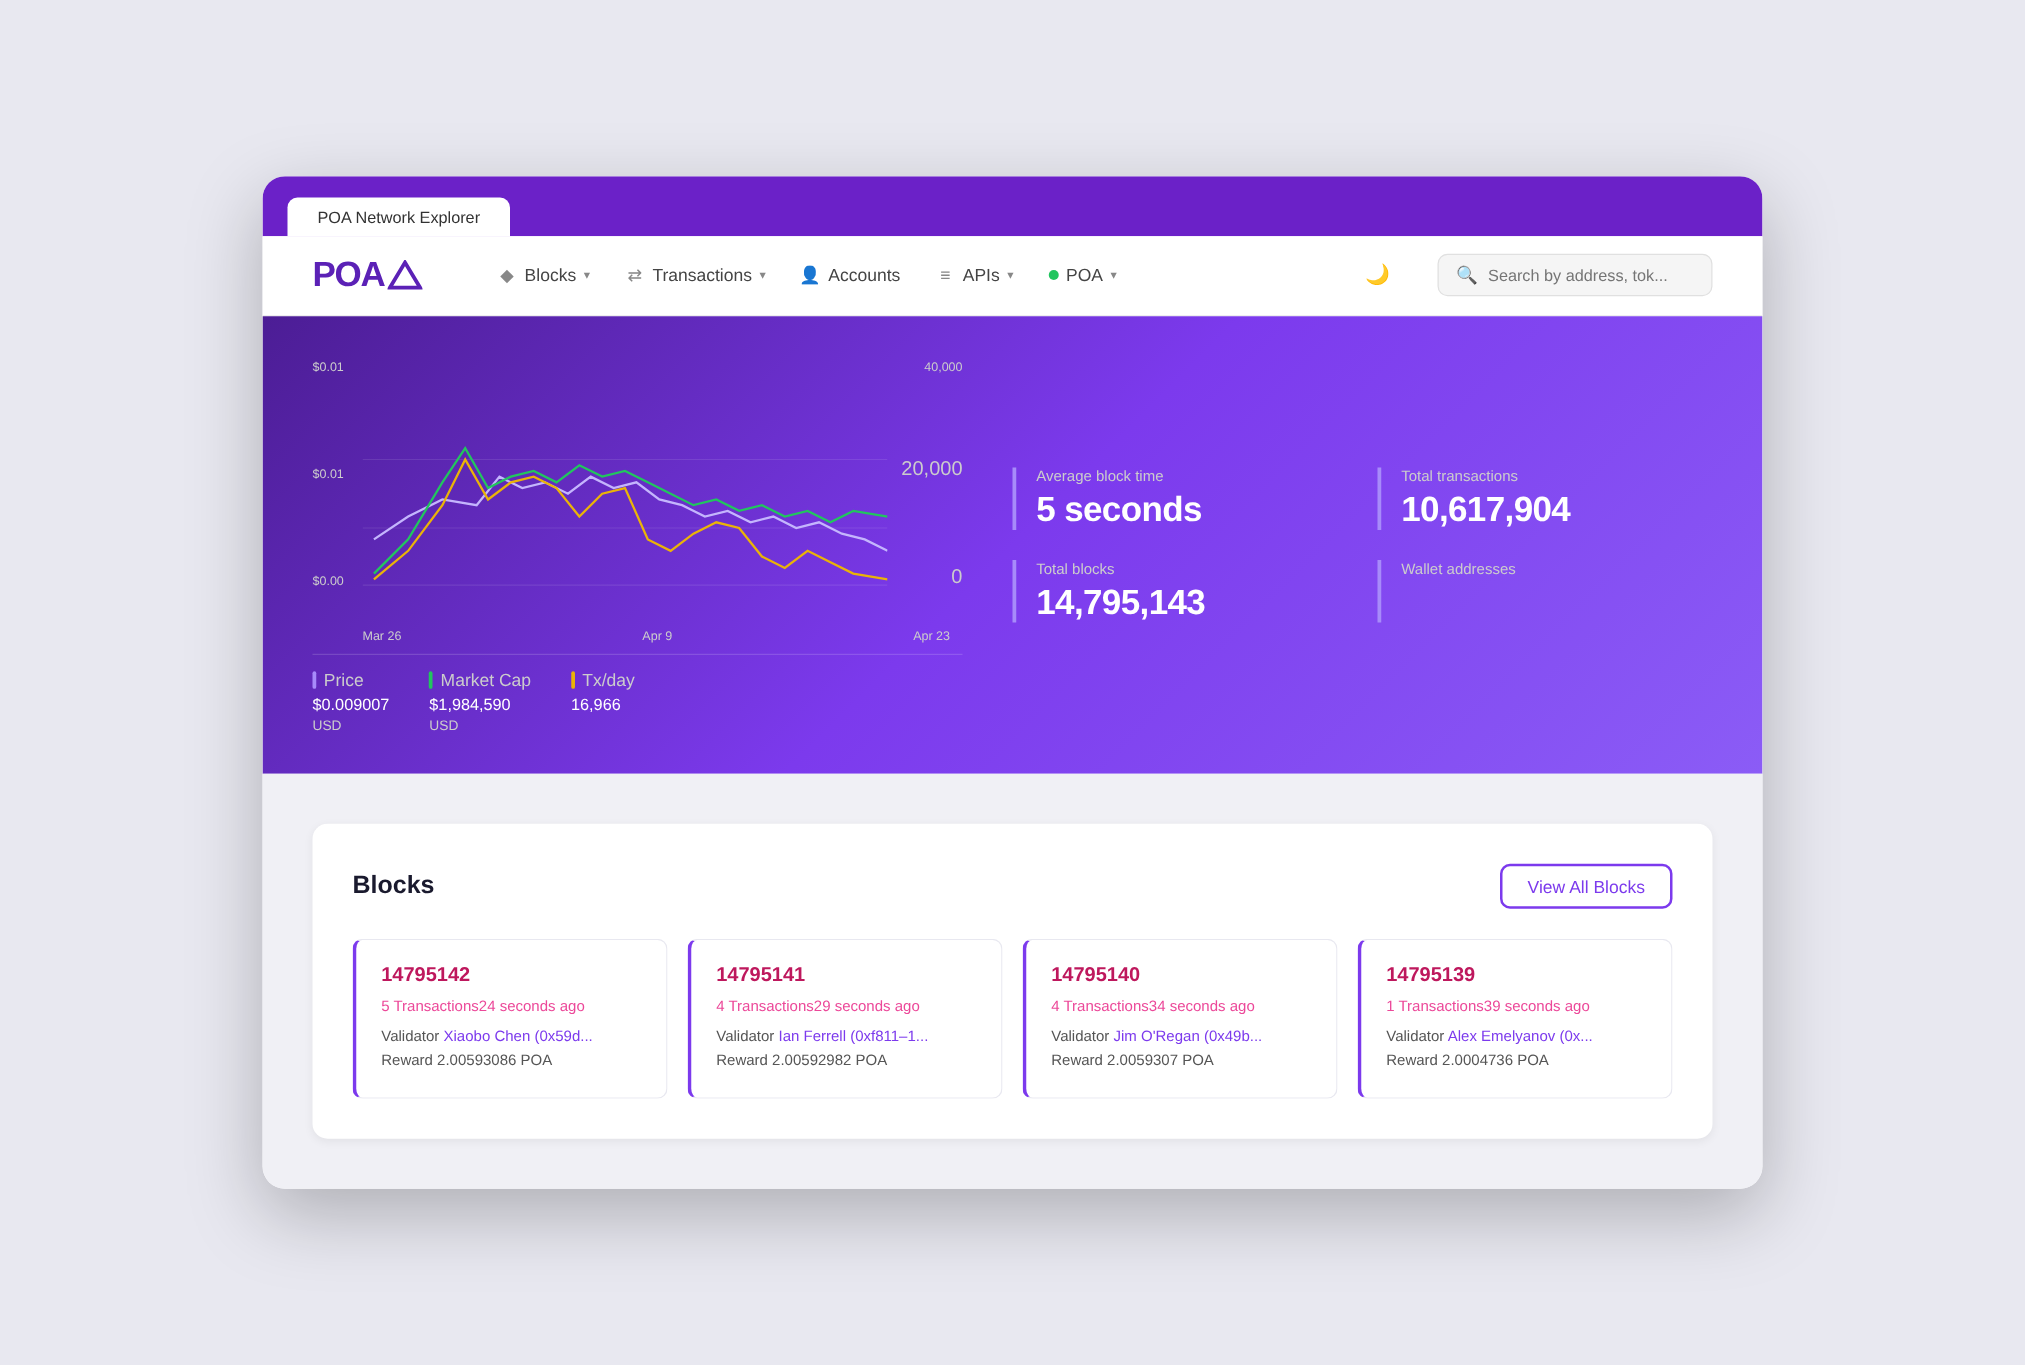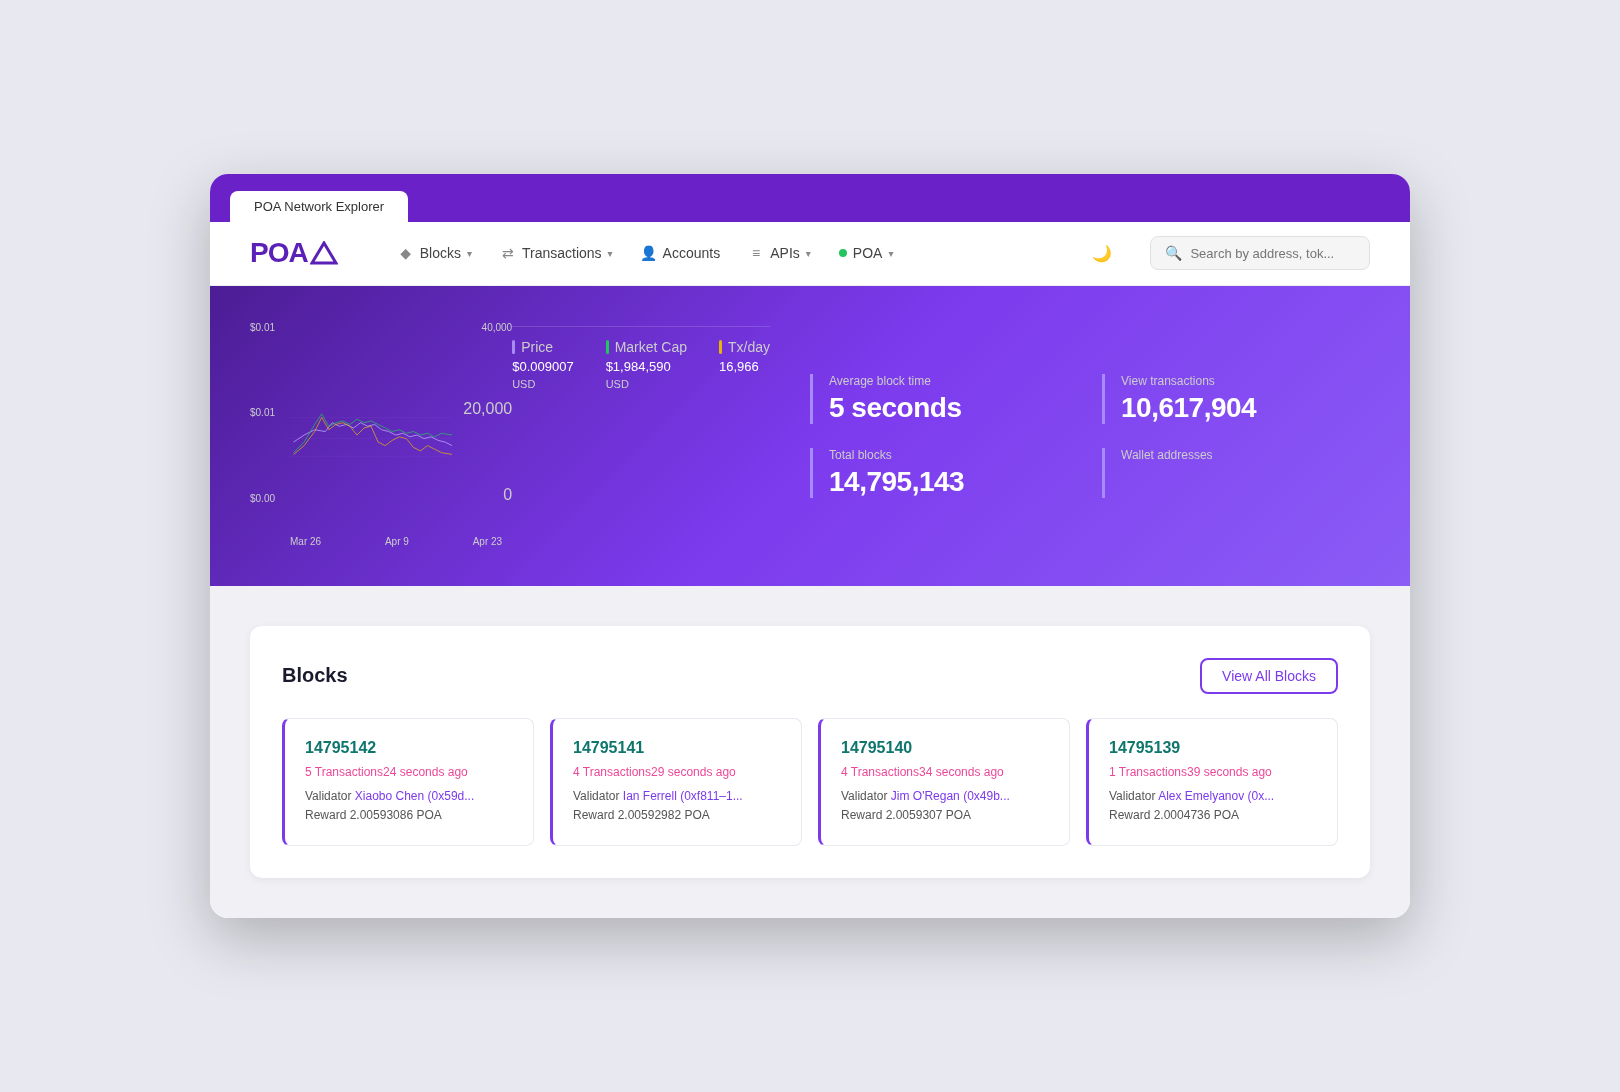--- a/index.html
+++ b/index.html
@@ -136,21 +136,21 @@
       padding: 32px 40px;
       display: flex;
       gap: 40px;
       min-height: 300px;
     }
 
     
     .chart-area {
       flex: 0 0 520px;
       display: flex;
-      flex-direction: row;
+      flex-direction: column;
     }
 
     .chart-container {
       flex: 1;
       position: relative;
       padding: 10px 10px 0 0;
     }
 
     .chart-svg {
       width: 100%;
@@ -287,21 +287,21 @@
       padding: 20px;
       display: flex;
       flex-direction: column;
       gap: 8px;
       border-left: 3px solid #7c3aed;
     }
 
     .block-number {
       font-size: 16px;
       font-weight: 700;
-      color: #0f766e;
+      color: #be185d;
       cursor: pointer;
     }
 
     .block-meta {
       font-size: 12px;
       color: #ec4899;
       display: flex;
     }
 
     .block-details {
@@ -441,21 +441,21 @@
         </div>
       </div>
     </div>
 
     <div class="stats-area">
       <div class="stat-item">
         <span class="stat-label">Average block time</span>
         <span class="stat-value">5 seconds</span>
       </div>
       <div class="stat-item">
-        <span class="stat-label">View transactions</span>
+        <span class="stat-label">Total transactions</span>
         <span class="stat-value">10,617,904</span>
       </div>
       <div class="stat-item">
         <span class="stat-label">Total blocks</span>
         <span class="stat-value">14,795,143</span>
       </div>
       <div class="stat-item">
         <span class="stat-label">Wallet addresses</span>
       </div>
     </div>

